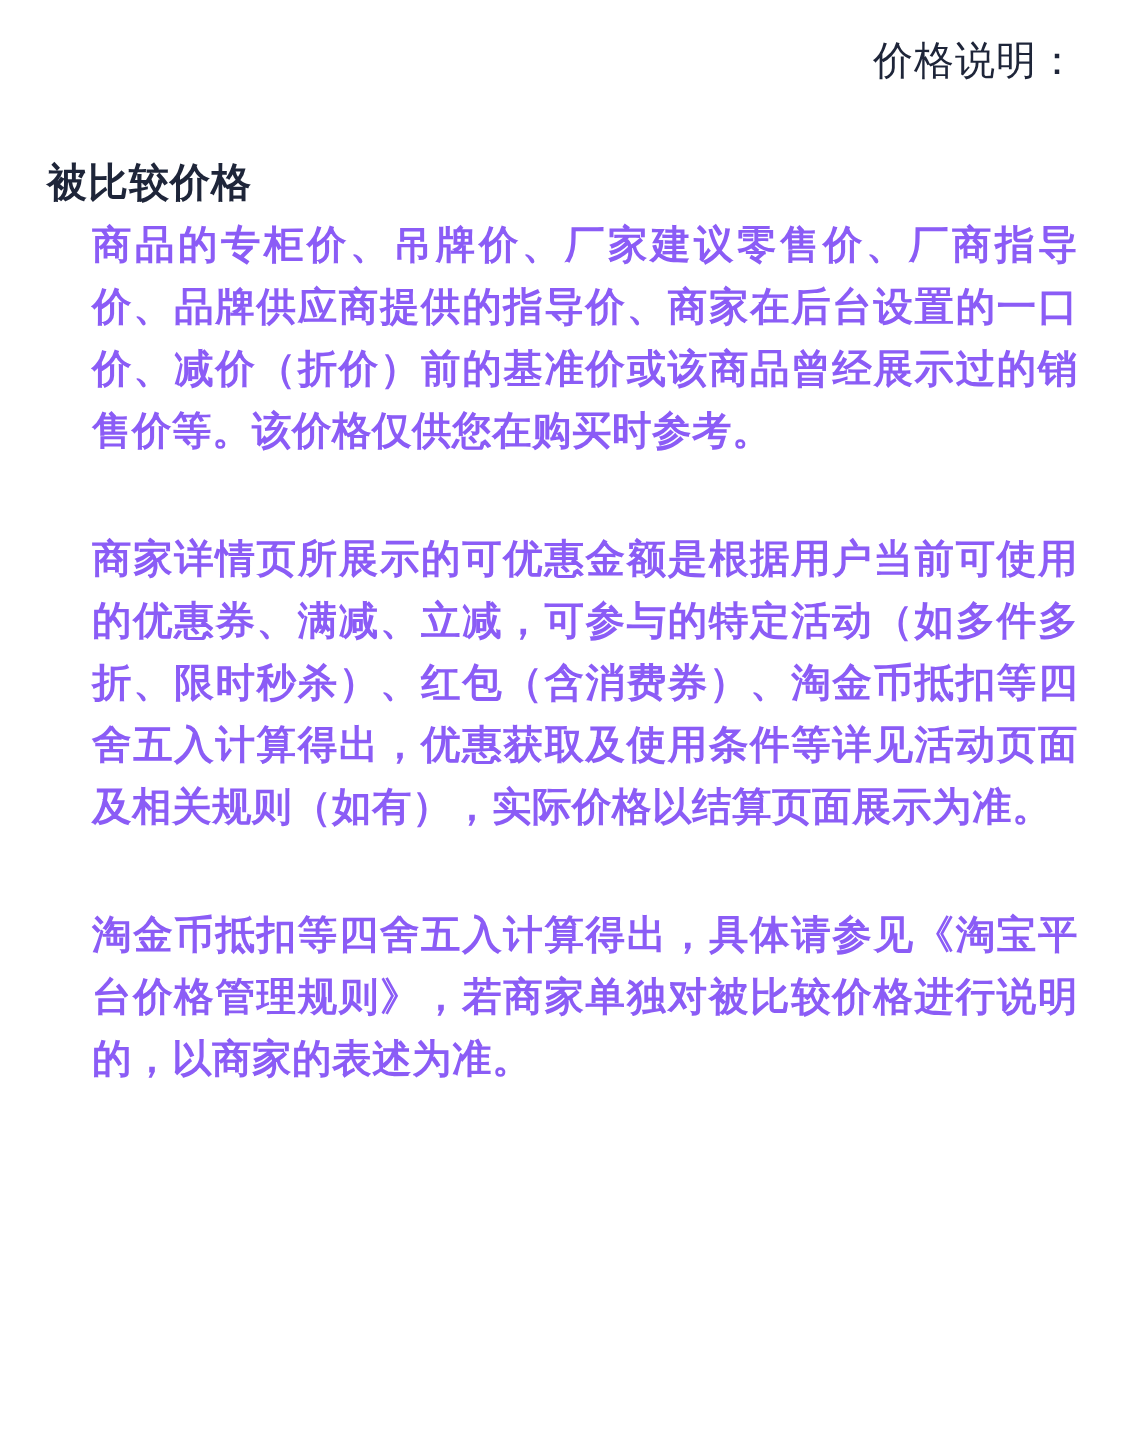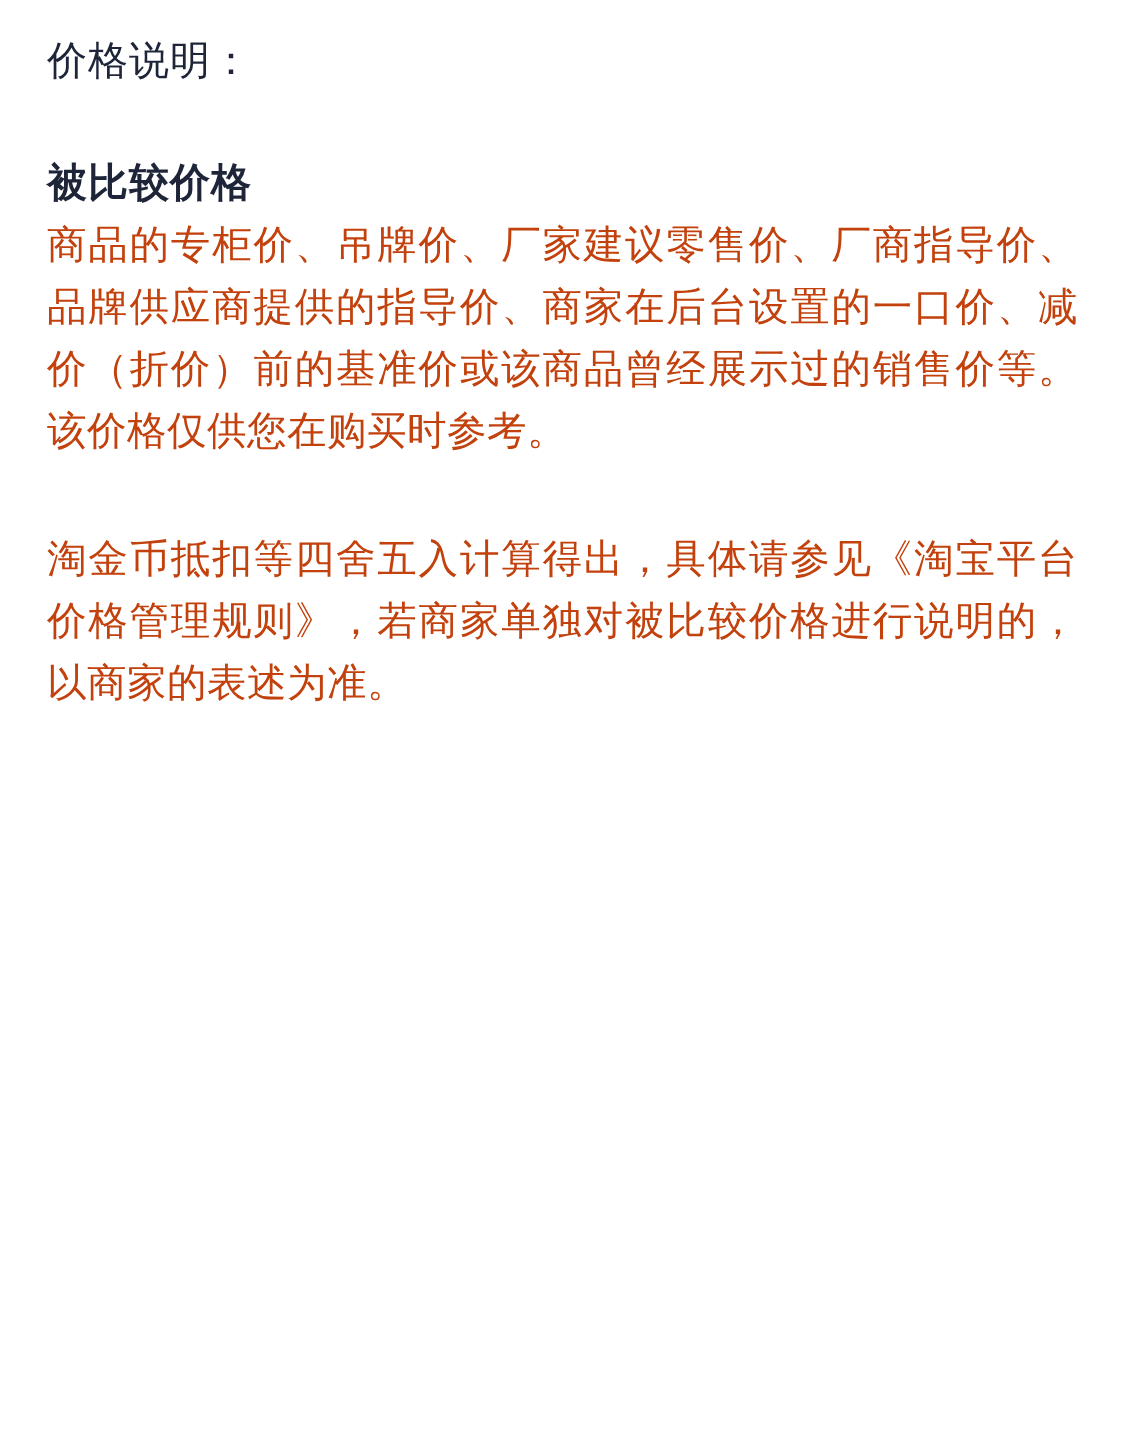--- a/index.html
+++ b/index.html
@@ -18,55 +18,60 @@
     background: #ffffff;
     padding: 29px 47px 40px 47px;
   }
   .page-title {
     font-size: 40px;
     line-height: 62px;
     font-weight: 500;
     color: #1e2539;
     letter-spacing: 1px;
     margin-bottom: 60px;
+    text-align: right;
   }
   .section {
     margin-bottom: 66px;
   }
   .section:last-child {
     margin-bottom: 0;
   }
   .section-heading {
     font-size: 40px;
     line-height: 62px;
     font-weight: 700;
     color: #1e2539;
     letter-spacing: 1px;
   }
   .section-body {
     font-size: 39.5px;
     line-height: 62px;
-    font-weight: 400;
-    color: #c2410c;
+    font-weight: 700;
+    color: #8b5cf6;
     text-align: justify;
     letter-spacing: 0.5px;
     word-break: break-all;
+    margin-left: 45px;
   }
 </style>
 </head>
 <body>
 
 <div class="page">
 
   <h1 class="page-title">价格说明：</h1>
 
   <section class="section">
     <h2 class="section-heading">被比较价格</h2>
     <p class="section-body">商品的专柜价、吊牌价、厂家建议零售价、厂商指导价、品牌供应商提供的指导价、商家在后台设置的一口价、减价（折价）前的基准价或该商品曾经展示过的销售价等。该价格仅供您在购买时参考。</p>
   </section>
 
 
+  <section class="section">
+    <p class="section-body">商家详情页所展示的可优惠金额是根据用户当前可使用的优惠券、满减、立减，可参与的特定活动（如多件多折、限时秒杀）、红包（含消费券）、淘金币抵扣等四舍五入计算得出，优惠获取及使用条件等详见活动页面及相关规则（如有），实际价格以结算页面展示为准。</p>
+  </section>
 
   <section class="section">
     <p class="section-body">淘金币抵扣等四舍五入计算得出，具体请参见《淘宝平台价格管理规则》，若商家单独对被比较价格进行说明的，以商家的表述为准。</p>
   </section>
 
 </div>
 
 </body></html>

